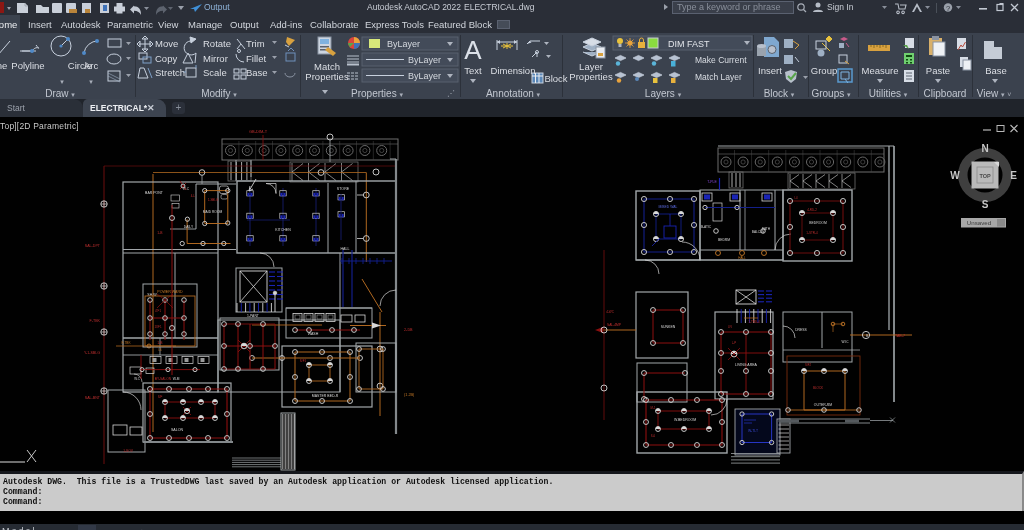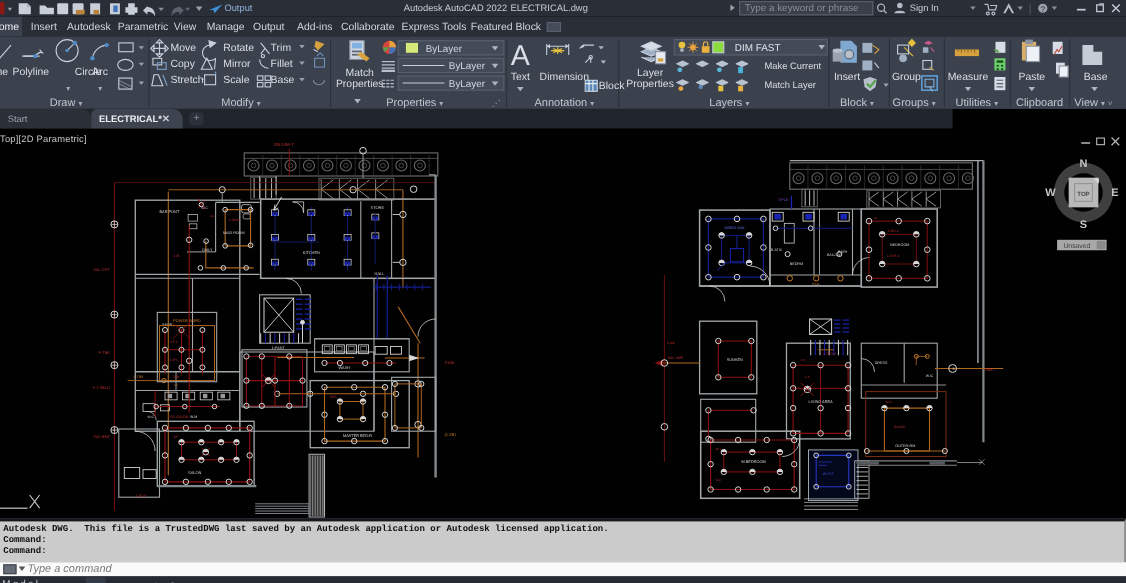--- a/index.html
+++ b/index.html
@@ -6,21 +6,21 @@
 #page{position:relative;width:1024px;height:530px;overflow:hidden}
 #titlebar{position:absolute;left:0;top:0;width:1024px;height:15px;background:#2a2e37}
 .tt{position:absolute;top:2px;font-size:8.5px;color:#c9cdd5;white-space:nowrap}
 #menurow{position:absolute;left:0;top:15px;width:1024px;height:18px;background:#2a2e37;overflow:hidden}
 .mt{position:absolute;top:4px;font-size:9.5px;color:#d2d6dd;white-space:nowrap}
 #ribbon{position:absolute;left:0;top:33px;width:1024px;height:66px;background:#3b424e;overflow:hidden}
 .sep{position:absolute;top:2px;height:62px;width:1px;background:#2c313a}
 .rl{position:absolute;font-size:9.5px;color:#dcdfe5;text-align:center;transform:translateX(-50%);white-space:nowrap;line-height:10px}
 .pl{position:absolute;top:55px;font-size:10px;color:#c2c7d0;transform:translateX(-50%);white-space:nowrap}
 .pl .dn,.rl .dn{font-size:7px;color:#a9afba}
-#tabrow{position:absolute;left:0;top:99px;width:866px;height:18px;background:#20242b}
+#tabrow{position:absolute;left:0;top:99px;width:1024px;height:18px;background:#20242b}
 #starttab{position:absolute;left:0;top:0;width:83px;height:18px;background:#2a2f38;color:#9ba1ab;font-size:8.5px;line-height:18px;padding-left:7px;border-radius:0 9px 0 0}
 #doctab{position:absolute;left:83px;top:0;width:83px;height:18px;background:#3d4450;color:#eef0f4;font-size:8.5px;font-weight:bold;line-height:18px;padding-left:7px;border-radius:5px 9px 0 0}
 #doctab .x{font-weight:bold;color:#c8cdd5;position:absolute;left:64px;font-size:9px}
 #plus{position:absolute;left:172px;top:3px;width:13px;height:12px;background:#2b303a;border-radius:3px;color:#868d98;font-size:10px;line-height:12px;text-align:center}
 #canvas{position:absolute;left:0;top:117px;width:1024px;height:355px;background:#010101}
 #vptext{position:absolute;left:0px;top:4px;font-size:8.5px;color:#c9c9c9;letter-spacing:0.2px}
 #cmdgray{position:absolute;left:0;top:471px;width:1024px;height:40px;background:#cbcbcb;border-top:3px solid #15171c;border-right:2px solid #8a8a8a;font-family:"Liberation Mono",monospace;font-size:8.2px;font-weight:bold;color:#101010;line-height:10px;padding:3px 0 0 3px}
 #inputrow{position:absolute;left:0;top:511px;width:1024px;height:13px;background:#fafafa}
 #inputrow .ph{position:absolute;left:25px;top:0px;font-size:10px;font-style:italic;color:#787878;line-height:14px}
 #statusbar{position:absolute;left:0;top:524px;width:1024px;height:6px;background:#262b33;overflow:hidden}
@@ -1033,22 +1033,17 @@
 <text x="979" y="225" font-size="6.2" fill="#3a3a3a" text-anchor="middle" font-family="Liberation Sans">Unsaved</text>
 <line x1="983" y1="130" x2="991" y2="130" stroke="#b8b8b8" stroke-width="1.2"></line>
 <rect x="997" y="125.5" width="7" height="6" fill="none" stroke="#b8b8b8" stroke-width="1.0"></rect>
 <path d="M1010.5 125 l7 7 M1017.5 125 l-7 7" stroke="#b8b8b8" stroke-width="1.1"></path>
 <line x1="0" y1="462" x2="25" y2="462" stroke="#c8c8c8" stroke-width="1.1"></line>
 <path d="M27 450 l9 12 M36 450 l-9 12" stroke="#c8c8c8" stroke-width="1"></path>
 </svg>
 </div>
 
 <div id="cmdgray">Autodesk DWG.&nbsp;&nbsp;This file is a TrustedDWG last saved by an Autodesk application or Autodesk licensed application.<br>Command:<br>Command:</div>
-<div id="inputrow">
-<div style="position:absolute;left:3px;top:2px;width:12px;height:9px;background:#676d78;border:1px solid #40454d"></div>
-<div style="position:absolute;left:17px;top:4px;width:0;height:0;border-left:3px solid transparent;border-right:3px solid transparent;border-top:4px solid #555"></div>
-<div class="ph">Type a command</div>
-</div>
 <div id="statusbar">
       <div style="position:absolute;left:2px;top:2px;font-size:9px;color:#c8ccd2;letter-spacing:2px">Model</div>
       <div style="position:absolute;left:78px;top:1px;width:18px;height:5px;background:#323947"></div>
       <div style="position:absolute;left:120px;top:2px;font-size:8px;color:#6a7078">— — ⋅ — • —</div>
     </div>
 </div>
 </body></html>

